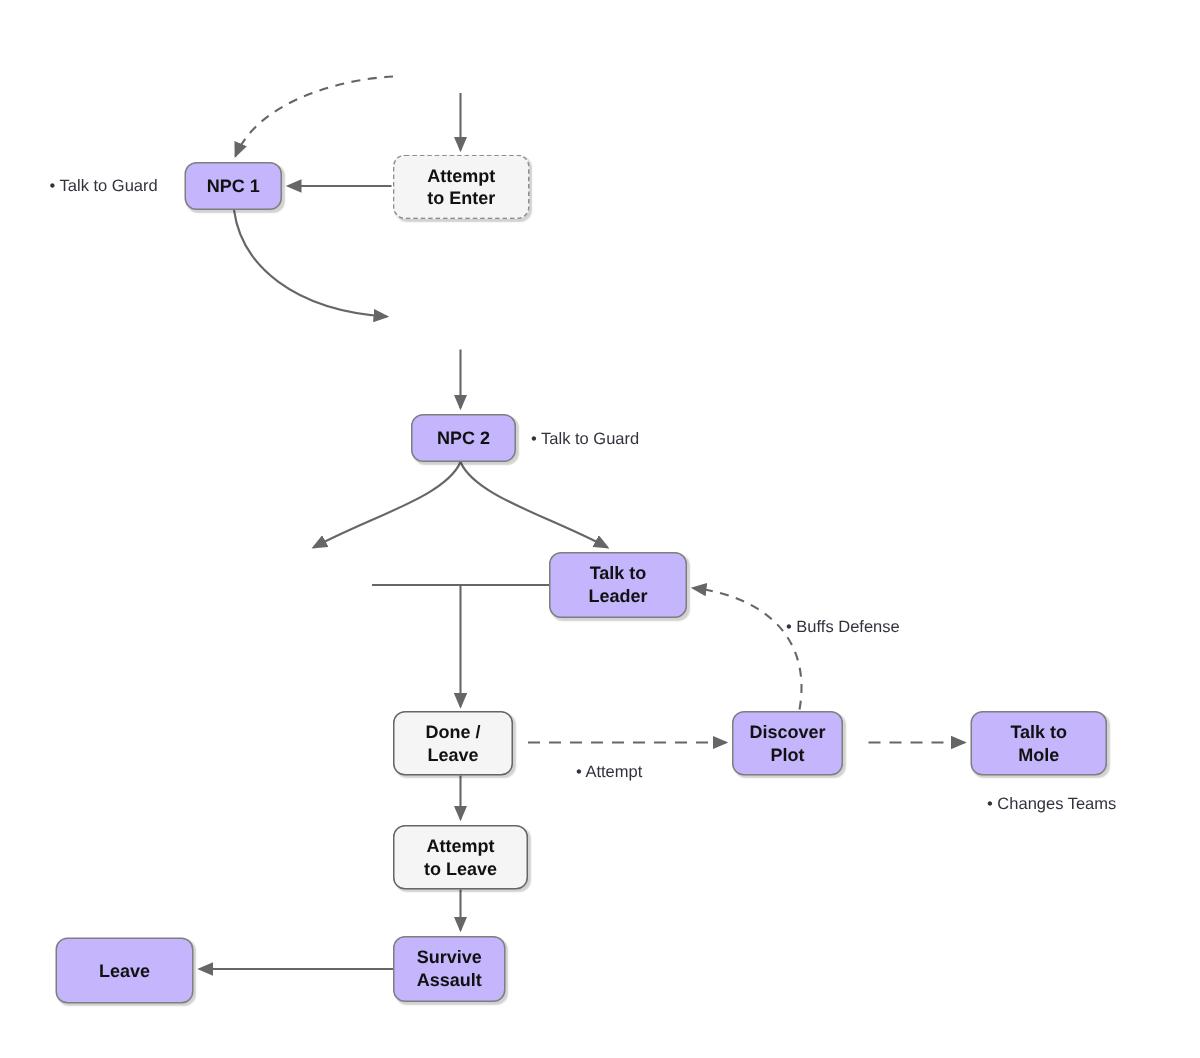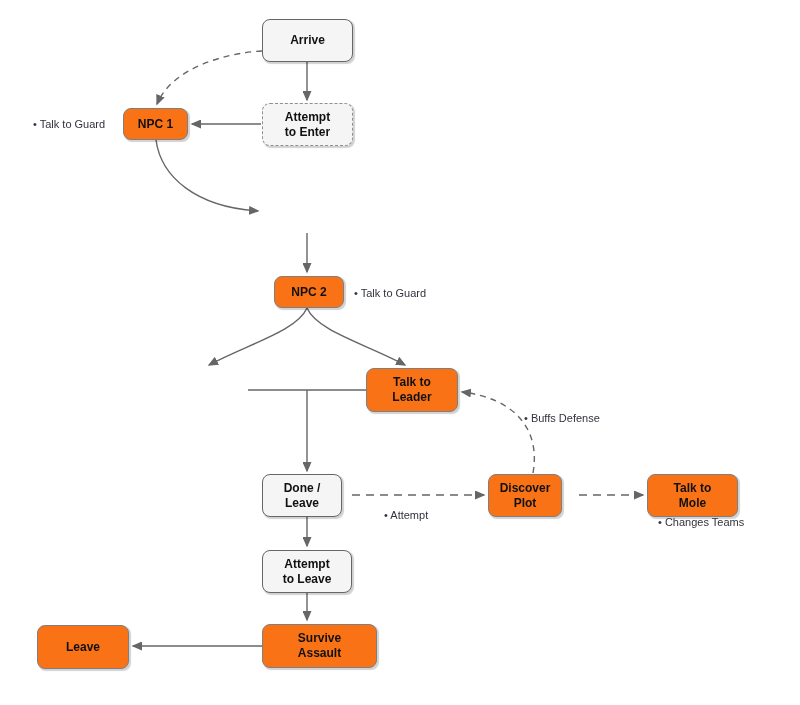--- a/index.html
+++ b/index.html
@@ -7,21 +7,21 @@
   .canvas{position:relative;width:800px;height:705px;background:#ffffff;overflow:hidden;}
   svg.edges{position:absolute;left:0;top:0;width:800px;height:705px;}
   .node{
     position:absolute;display:flex;align-items:center;justify-content:center;
     text-align:center;font-weight:bold;font-size:12px;color:#111111;
     border-radius:8px;box-sizing:border-box;line-height:15px;
     box-shadow:1.5px 1.5px 1px rgba(0,0,0,0.18);
   }
   .node.gray{background:#f5f5f5;border:1px solid #666666;}
   .node.gray-dashed{background:#f5f5f5;border:1px dashed #8f8f8f;}
-  .node.yellow{background:#f97316;border:1px solid #7f7f7f;}
+  .node.yellow{background:#c4b5fd;border:1px solid #7f7f7f;}
   .node span{white-space:pre-line;}
   .note{position:absolute;font-size:11px;color:#32323e;white-space:nowrap;line-height:14px;}
 </style>
 </head>
 <body>
 
 <div class="canvas">
 
   <svg class="edges" viewBox="0 0 800 705">
     <defs>
@@ -41,23 +41,20 @@
       <path d="M307 390 L307 471" marker-end="url(#arrow)"></path>
       <path d="M307 517 L307 546" marker-end="url(#arrow)"></path>
       <path d="M352 495 L484 495" stroke-dasharray="8 6" marker-end="url(#arrow)"></path>
       <path d="M533 473 C 541 428 513 398 462 392" stroke-dasharray="6 5" marker-end="url(#arrow)"></path>
       <path d="M579 495 L643 495" stroke-dasharray="8 6" marker-end="url(#arrow)"></path>
       <path d="M307 593 L307 620" marker-end="url(#arrow)"></path>
       <path d="M262 646 L133 646" marker-end="url(#arrow)"></path>
     </g>
   </svg>
 
-  <div class="node gray" style="left:262px;top:19px;width:91px;height:43px">
-    <span>Arrive</span>
-  </div>
 
   <div class="node gray-dashed" style="left:262px;top:103px;width:91px;height:43px">
     <span>Attempt
 to Enter</span>
   </div>
 
   <div class="node yellow" style="left:123px;top:108px;width:65px;height:32px">
     <span>NPC 1</span>
   </div>
 
@@ -85,33 +82,33 @@
   <div class="node yellow" style="left:647px;top:474px;width:91px;height:43px">
     <span>Talk to
 Mole</span>
   </div>
 
   <div class="node gray" style="left:262px;top:550px;width:90px;height:43px">
     <span>Attempt
 to Leave</span>
   </div>
 
-  <div class="node yellow" style="left:262px;top:624px;width:115px;height:44px">
+  <div class="node yellow" style="left:262px;top:624px;width:75px;height:44px">
     <span>Survive
 Assault</span>
   </div>
 
   <div class="node yellow" style="left:37px;top:625px;width:92px;height:44px">
     <span>Leave</span>
   </div>
 
   <div class="note" style="left:33px;top:117px">• Talk to Guard</div>
 
   <div class="note" style="left:354px;top:286px">• Talk to Guard</div>
 
   <div class="note" style="left:524px;top:411px">• Buffs Defense</div>
 
   <div class="note" style="left:384px;top:508px">• Attempt</div>
 
-  <div class="note" style="left:658px;top:515px">• Changes Teams</div>
+  <div class="note" style="left:658px;top:529px">• Changes Teams</div>
 
 
 </div>
 
 </body></html>

